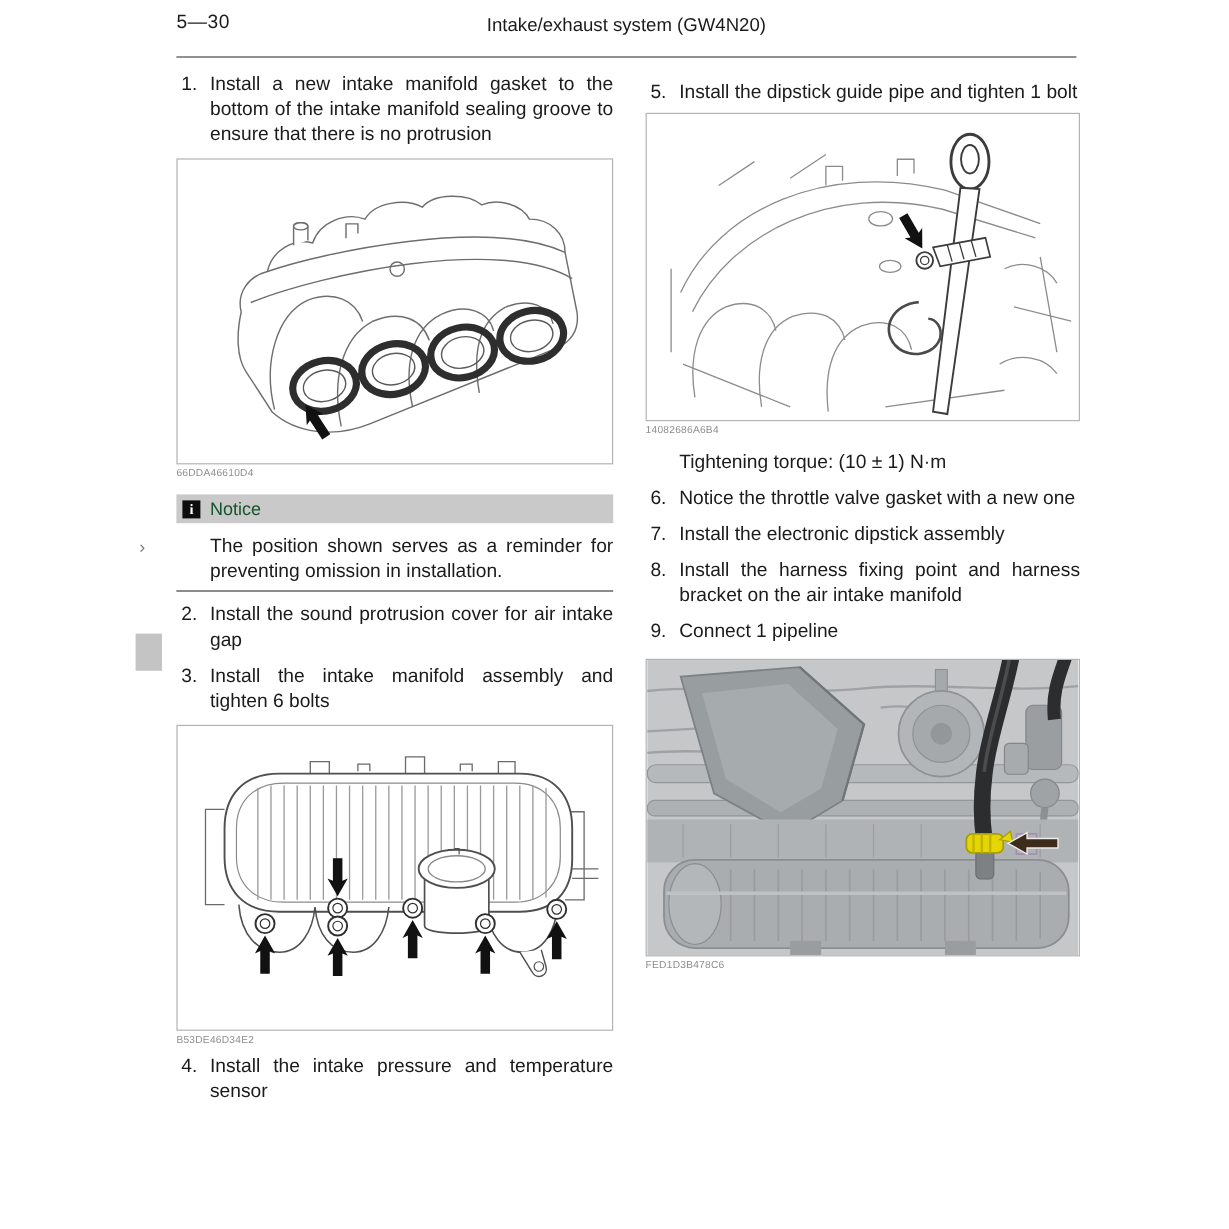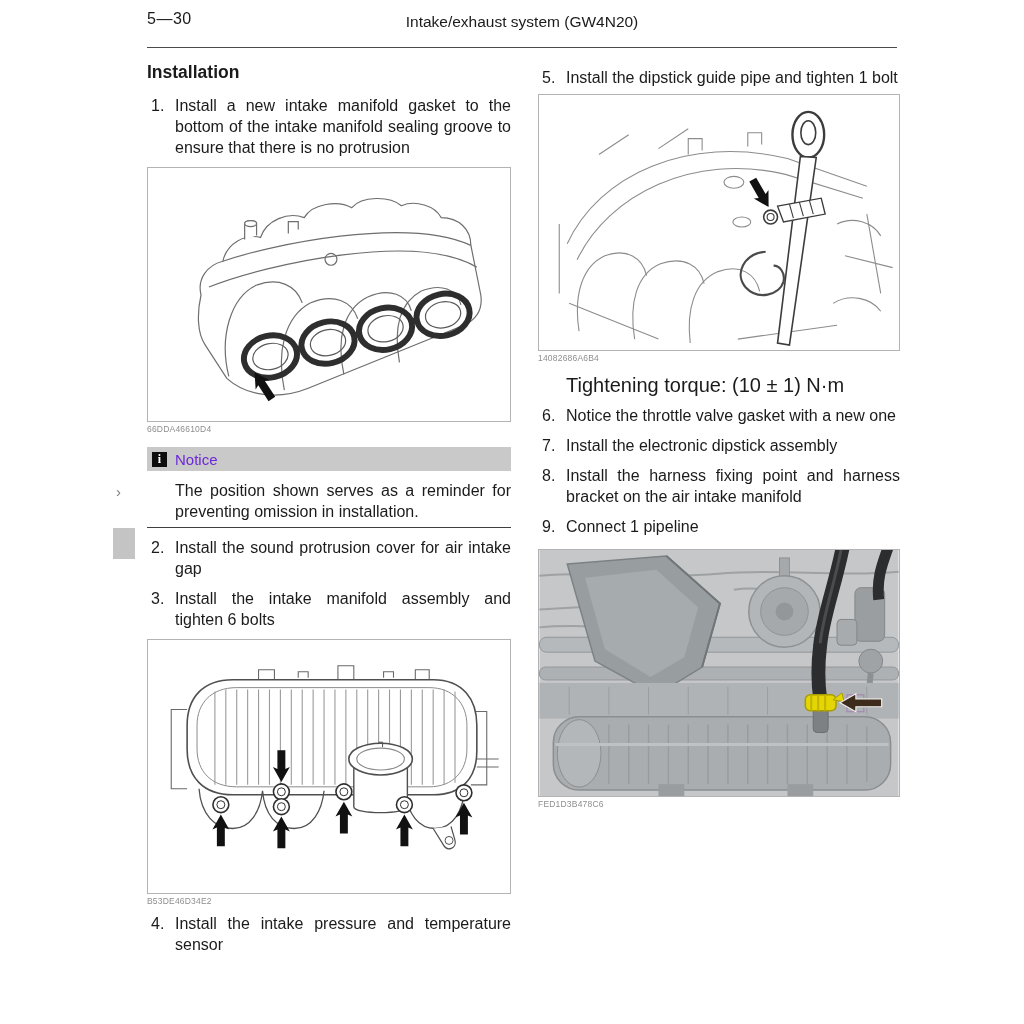--- a/index.html
+++ b/index.html
@@ -20,42 +20,41 @@
   .step-num  { flex:none; width:28px; padding-left:4px; font-size:16px; line-height:21px; }
   .step-text { flex:1; font-size:16px; line-height:21px; text-align:justify; text-align-last:left; }
 
   .figure { border:1px solid #b3b3b3; background:#fff; overflow:hidden; }
   .figure svg { display:block; width:100%; height:100%; }
   .figcode { text-align:left; font-size:8.5px; line-height:10px; color:#8e8e8e; margin-top:2px; letter-spacing:.2px; }
 
   .notice-bar { margin-top:13px; height:24px; background:#c9c9c9; display:flex; align-items:center; gap:8px; padding-left:5px; }
   .notice-icon { width:15px; height:15px; background:#0d0d0d; color:#fff; font-family:"Liberation Serif",serif;
                  font-weight:bold; font-size:12px; line-height:15px; text-align:center; }
-  .notice-label { font-size:15px; color:#6d28d9; }
+  .notice-label { font-size:15px; color:#14532d; }
   .notice-item { position:relative; margin:9px 0 0 28px; width:336px; font-size:16px; line-height:21px;
                  text-align:justify; text-align-last:left; }
   .notice-bullet { position:absolute; left:-59px; top:1px; color:#7d7d7d; font-size:15px; }
   .notice-sep { margin-top:5px; border-top:1.6px solid #3f3f3f; }
 
-  .torque { margin:7px 0 7px 28px; font-size:20px; line-height:21px; }
+  .torque { margin:7px 0 7px 28px; font-size:16px; line-height:21px; }
   .mt7 { margin-top:7px; } .mt9 { margin-top:9px; } .mt12 { margin-top:12px; }
 
   .edge-tab { position:absolute; left:113px; top:528px; width:22px; height:31px; background:#c4c4c4; }
 </style>
 </head>
 <body>
 
 <div class="pageno">5—30</div>
 <div class="ptitle">Intake/exhaust system (GW4N20)</div>
 <div class="hrule"></div>
 <div class="edge-tab"></div>
 
 <div class="col" id="col-left">
 
-  <div class="section-title">Installation</div>
 
   <div class="step">
     <div class="step-num">1.</div>
     <div class="step-text">Install a new intake manifold gasket to the bottom of the intake manifold sealing groove to ensure that there is no protrusion</div>
   </div>
 
   <div class="figure" style="height:255px;">
     <svg viewBox="0 0 362 255">
       <g stroke="#6e6e6e" fill="#fff" stroke-width="1.2">
         <path d="M52,128 C48,112 58,98 74,94 C78,76 96,66 112,70 C118,52 140,44 156,50 C164,36 190,32 204,40 C214,28 242,28 254,38 C268,32 288,38 294,50 C312,50 324,62 324,78 L334,128 C336,142 330,152 318,158 L160,222 C130,234 98,230 78,212 L56,178 C48,166 48,146 52,128 Z"></path>

